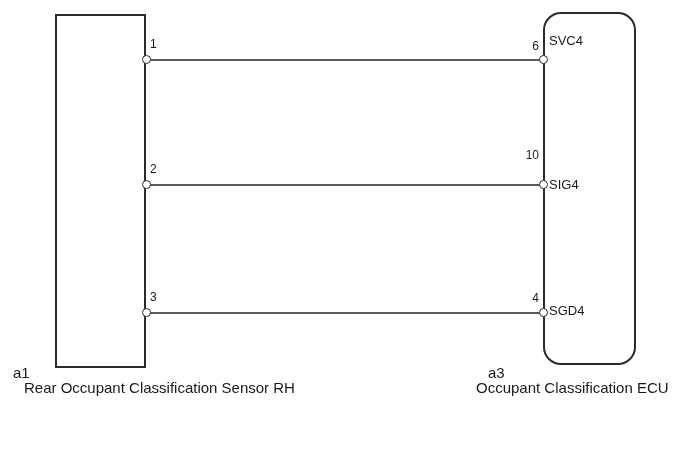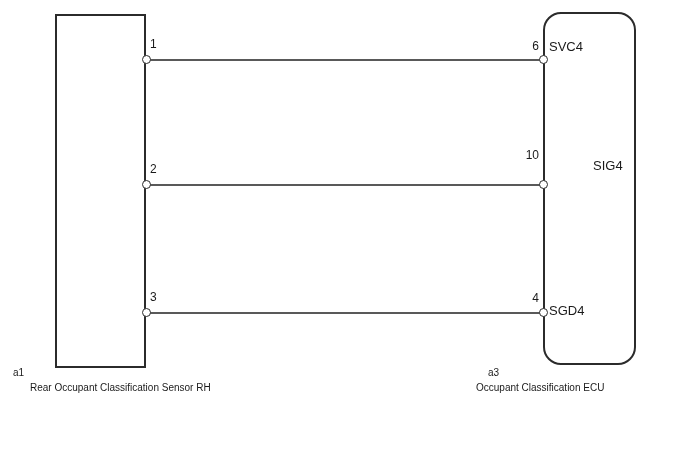--- a/index.html
+++ b/index.html
@@ -60,32 +60,32 @@
   .pn10 { top: 148px; }
   .pn4  { top: 291px; }
   .pin-label {
     position: absolute;
     left: 549px;
     font-size: 13px;
     line-height: 16px;
     color: #1a1a1a;
     white-space: nowrap;
   }
-  .pl1 { top: 39px; }
-  .pl2 { top: 158px; margin-left: 44px; }
+  .pl1 { top: 33px; }
+  .pl2 { top: 177px; }
   .pl3 { top: 303px; }
   .caption {
     position: absolute;
-    font-size: 10px;
+    font-size: 15px;
     line-height: 15px;
     color: #1a1a1a;
     white-space: nowrap;
   }
   .cap-a1-id   { left: 13px;  top: 365px; }
-  .cap-a1-name { left: 30px;  top: 380px; }
+  .cap-a1-name { left: 24px;  top: 380px; }
   .cap-a3-id   { left: 488px; top: 365px; }
   .cap-a3-name { left: 476px; top: 380px; }
 </style>
 </head>
 <body>
 
 <div class="canvas">
 
   <div class="box sensor-box"></div>
   <div class="box ecu-box"></div>

